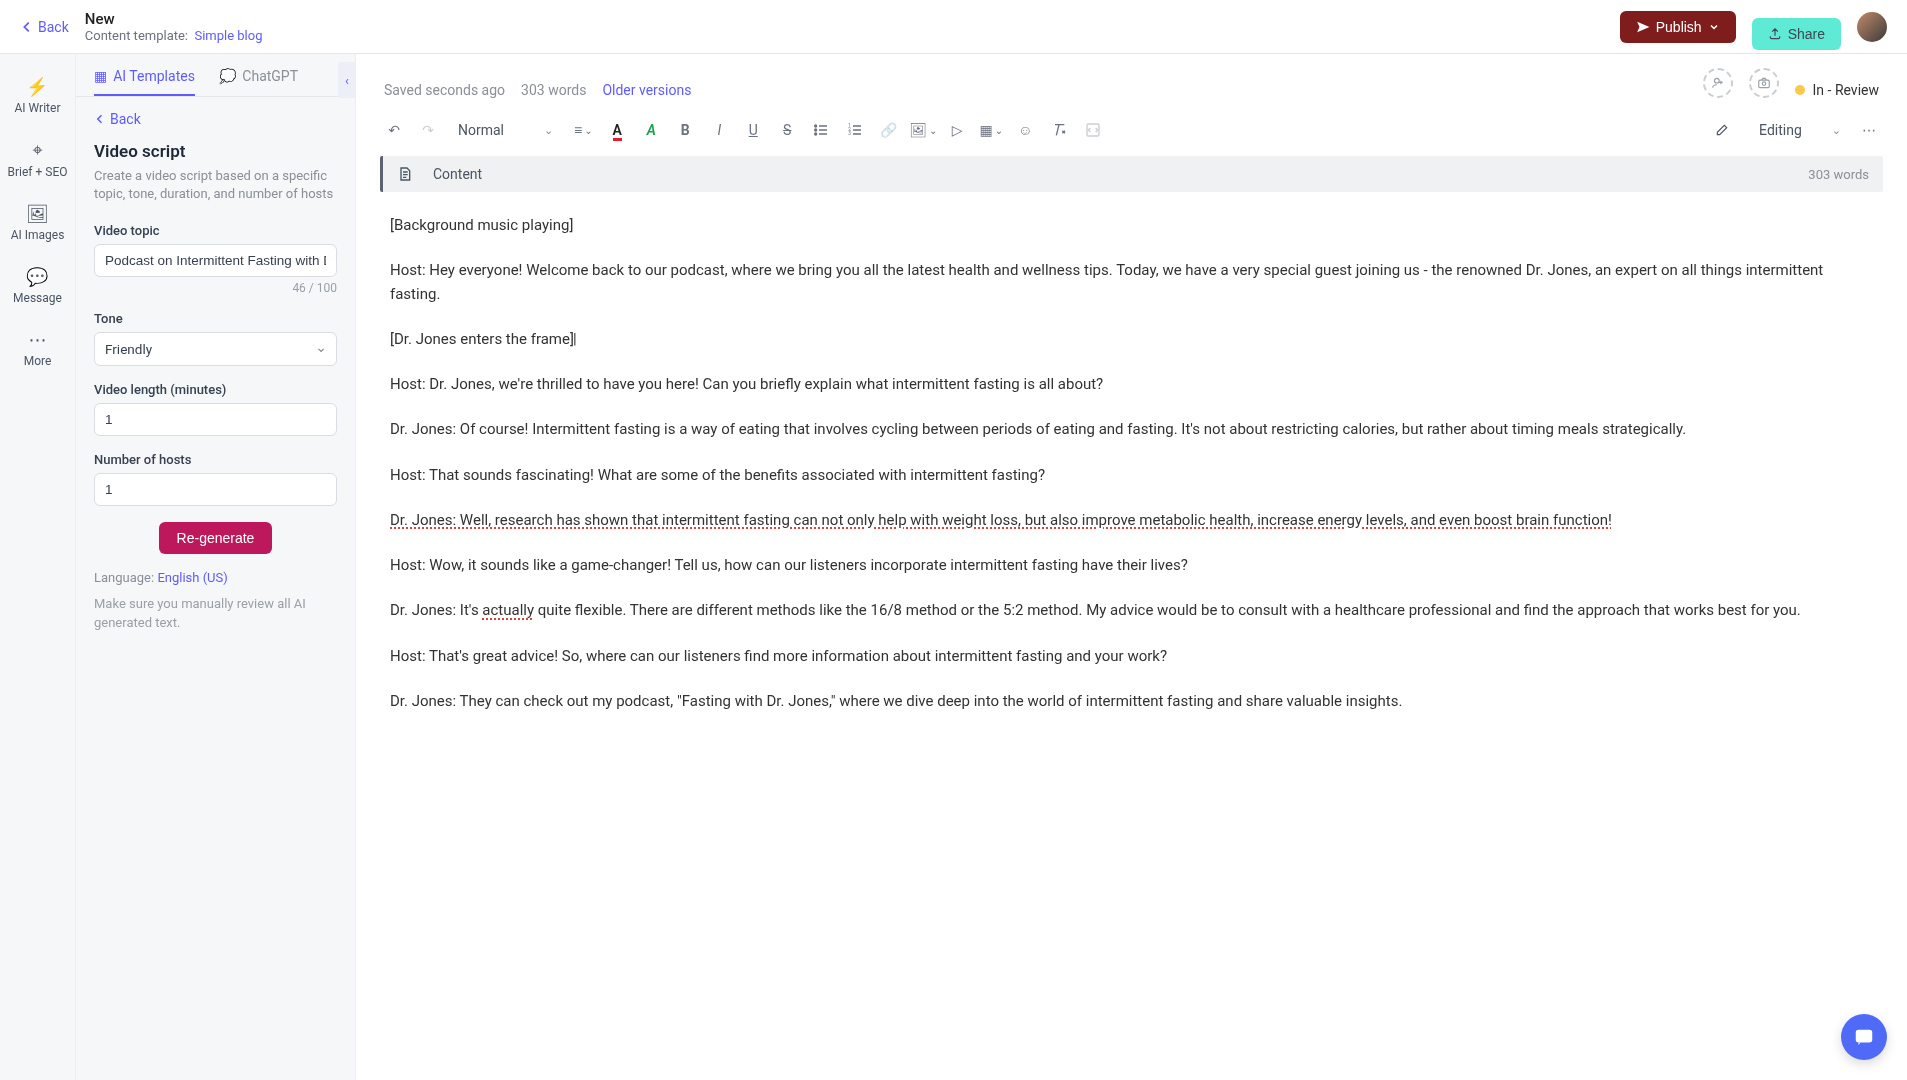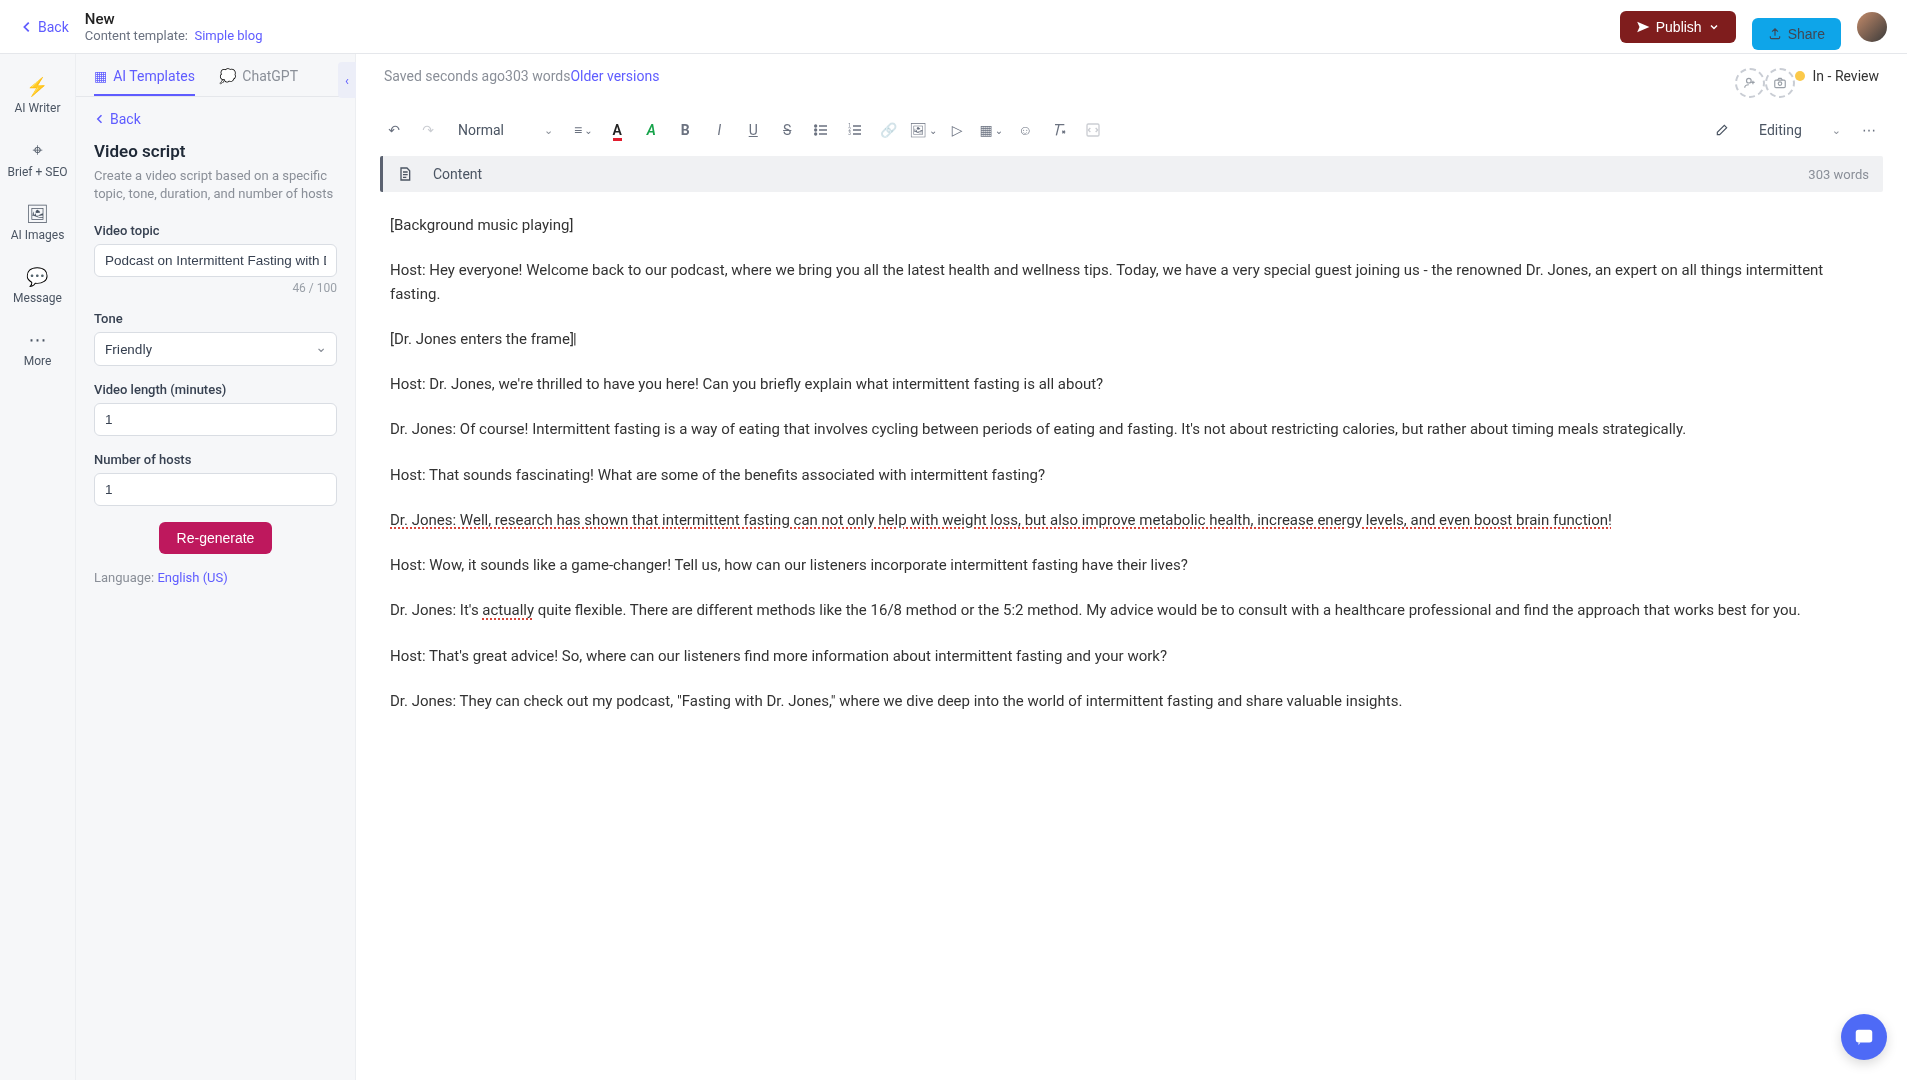--- a/index.html
+++ b/index.html
@@ -6,21 +6,21 @@
 body { font-family: -apple-system, BlinkMacSystemFont, "Segoe UI", Roboto, Helvetica, Arial, sans-serif; font-size: 14px; color: #333; background: #fff; }
 .topbar { height: 54px; border-bottom: 1px solid #e5e7eb; display: flex; align-items: center; padding: 0 20px; gap: 16px; }
 .back-link { display: flex; align-items: center; gap: 4px; color: #5f5cff; font-size: 14px; cursor: pointer; }
 .back-link svg { width: 14px; height: 14px; }
 .doc-info { flex: 1; display: flex; flex-direction: column; }
 .doc-title { font-size: 15px; font-weight: 500; color: #222; }
 .doc-template { font-size: 13px; color: #6b7280; }
 .doc-template a { color: #5f5cff; cursor: pointer; }
 .btn { border: none; border-radius: 6px; padding: 8px 16px; font-size: 14px; cursor: pointer; display: inline-flex; align-items: center; gap: 6px; }
 .btn-primary { background: #7f1d1d; color: #fff; }
-.btn-secondary { background: #0ea5e9; color: #404754; margin-top: 14px; }
+.btn-secondary { background: #5eead4; color: #404754; margin-top: 14px; }
 .avatar { width: 30px; height: 30px; border-radius: 50%; background: linear-gradient(135deg,#c48b6a,#3a3a3a); }
 .layout { display: flex; height: calc(100vh - 54px); }
 .rail { width: 76px; background: #f6f7f9; border-right: 1px solid #eceef1; display: flex; flex-direction: column; align-items: center; padding-top: 10px; }
 .rail-item { width: 100%; text-align: center; padding: 12px 0; font-size: 12px; color: #4b5563; cursor: pointer; }
 .rail-item .ico { font-size: 18px; display: block; margin-bottom: 4px; }
 .sidepanel { width: 280px; background: #f6f7f9; border-right: 1px solid #eceef1; position: relative; display: flex; flex-direction: column; }
 .collapse-tab { position: absolute; top: 8px; right: -1px; width: 18px; height: 36px; background: #eceef8; color: #5f5cff; display: flex; align-items: center; justify-content: center; border-radius: 4px 0 0 4px; cursor: pointer; font-size: 13px; }
 .tabs { display: flex; gap: 24px; padding: 14px 18px 0 18px; border-bottom: 1px solid #e5e7eb; }
 .tab { display: flex; align-items: center; gap: 6px; font-size: 14px; color: #8a8f98; padding-bottom: 10px; cursor: pointer; border-bottom: 2px solid transparent; }
 .tab.active { color: #5f5cff; border-bottom-color: #5f5cff; }
@@ -32,21 +32,21 @@
 .input, .select { width: 100%; border: 1px solid #d9dde3; background: #fff; border-radius: 6px; padding: 8px 10px; font-size: 13.5px; color: #374151; }
 .select-wrap { position: relative; }
 .select-wrap::after { content: "⌄"; position: absolute; right: 10px; top: 7px; color: #8a8f98; pointer-events: none; }
 .counter { text-align: right; font-size: 12px; color: #9aa0a8; margin-top: 4px; }
 .field { margin-bottom: 16px; }
 .regen-btn { display: block; margin: 4px auto 16px; background: #be185d; color: #fff; border: none; padding: 8px 18px; border-radius: 6px; font-size: 14px; cursor: pointer; }
 .lang-row { font-size: 13px; color: #8a8f98; margin-bottom: 10px; }
 .lang-row a { color: #5f5cff; cursor: pointer; }
 .note { font-size: 13px; color: #9aa0a8; line-height: 1.4; }
 .editor { flex: 1; display: flex; flex-direction: column; overflow: hidden; }
-.editor-top { display: flex; align-items: flex-start; padding: 14px 28px; font-size: 14px; color: #8a8f98; }
+.editor-top { display: flex; align-items: flex-end; padding: 14px 28px; gap: 16px; font-size: 14px; color: #8a8f98; }
 .editor-top .saved { color: #8a8f98; }
 .editor-top .words { color: #8a8f98; }
 .editor-top .older { color: #5f5cff; cursor: pointer; }
 .editor-top .spacer { flex: 1; }
 .circle-badge { width: 30px; height: 30px; border-radius: 50%; border: 2px dashed #c9cdd4; display: inline-flex; align-items: center; justify-content: center; font-size: 14px; color: #9aa0a8; cursor: pointer; }
 .status-pill { display: inline-flex; align-items: center; gap: 8px; font-size: 14px; color: #333; }
 .status-dot { width: 10px; height: 10px; border-radius: 50%; background: #fbc94a; }
 .toolbar { display: flex; align-items: center; gap: 6px; padding: 4px 24px 12px 24px; font-size: 14px; color: #5b6270; }
 .tbtn { width: 28px; height: 28px; display: inline-flex; align-items: center; justify-content: center; border-radius: 4px; cursor: pointer; color: #6b7280; }
 .tbtn.chev::after { content: "⌄"; font-size: 10px; margin-left: 2px; }
@@ -171,20 +171,21 @@
         <div class="field-label">Number of hosts</div>
         <input class="input" value="1" style="">
       </div>
 
       <button class="regen-btn">Re-generate</button>
 
       <div class="lang-row">
         <span>Language:</span>
         <a>English (US)</a>
       </div>
+      <div class="note">Make sure you manually review all AI generated text.</div>
     </div>
   </div>
 
   <div class="editor">
     <div class="editor-top">
       <span class="saved">Saved seconds ago</span>
       <span class="words">303 words</span>
       <span class="older">Older versions</span>
       <span class="spacer"></span>
       <span class="circle-badge">

